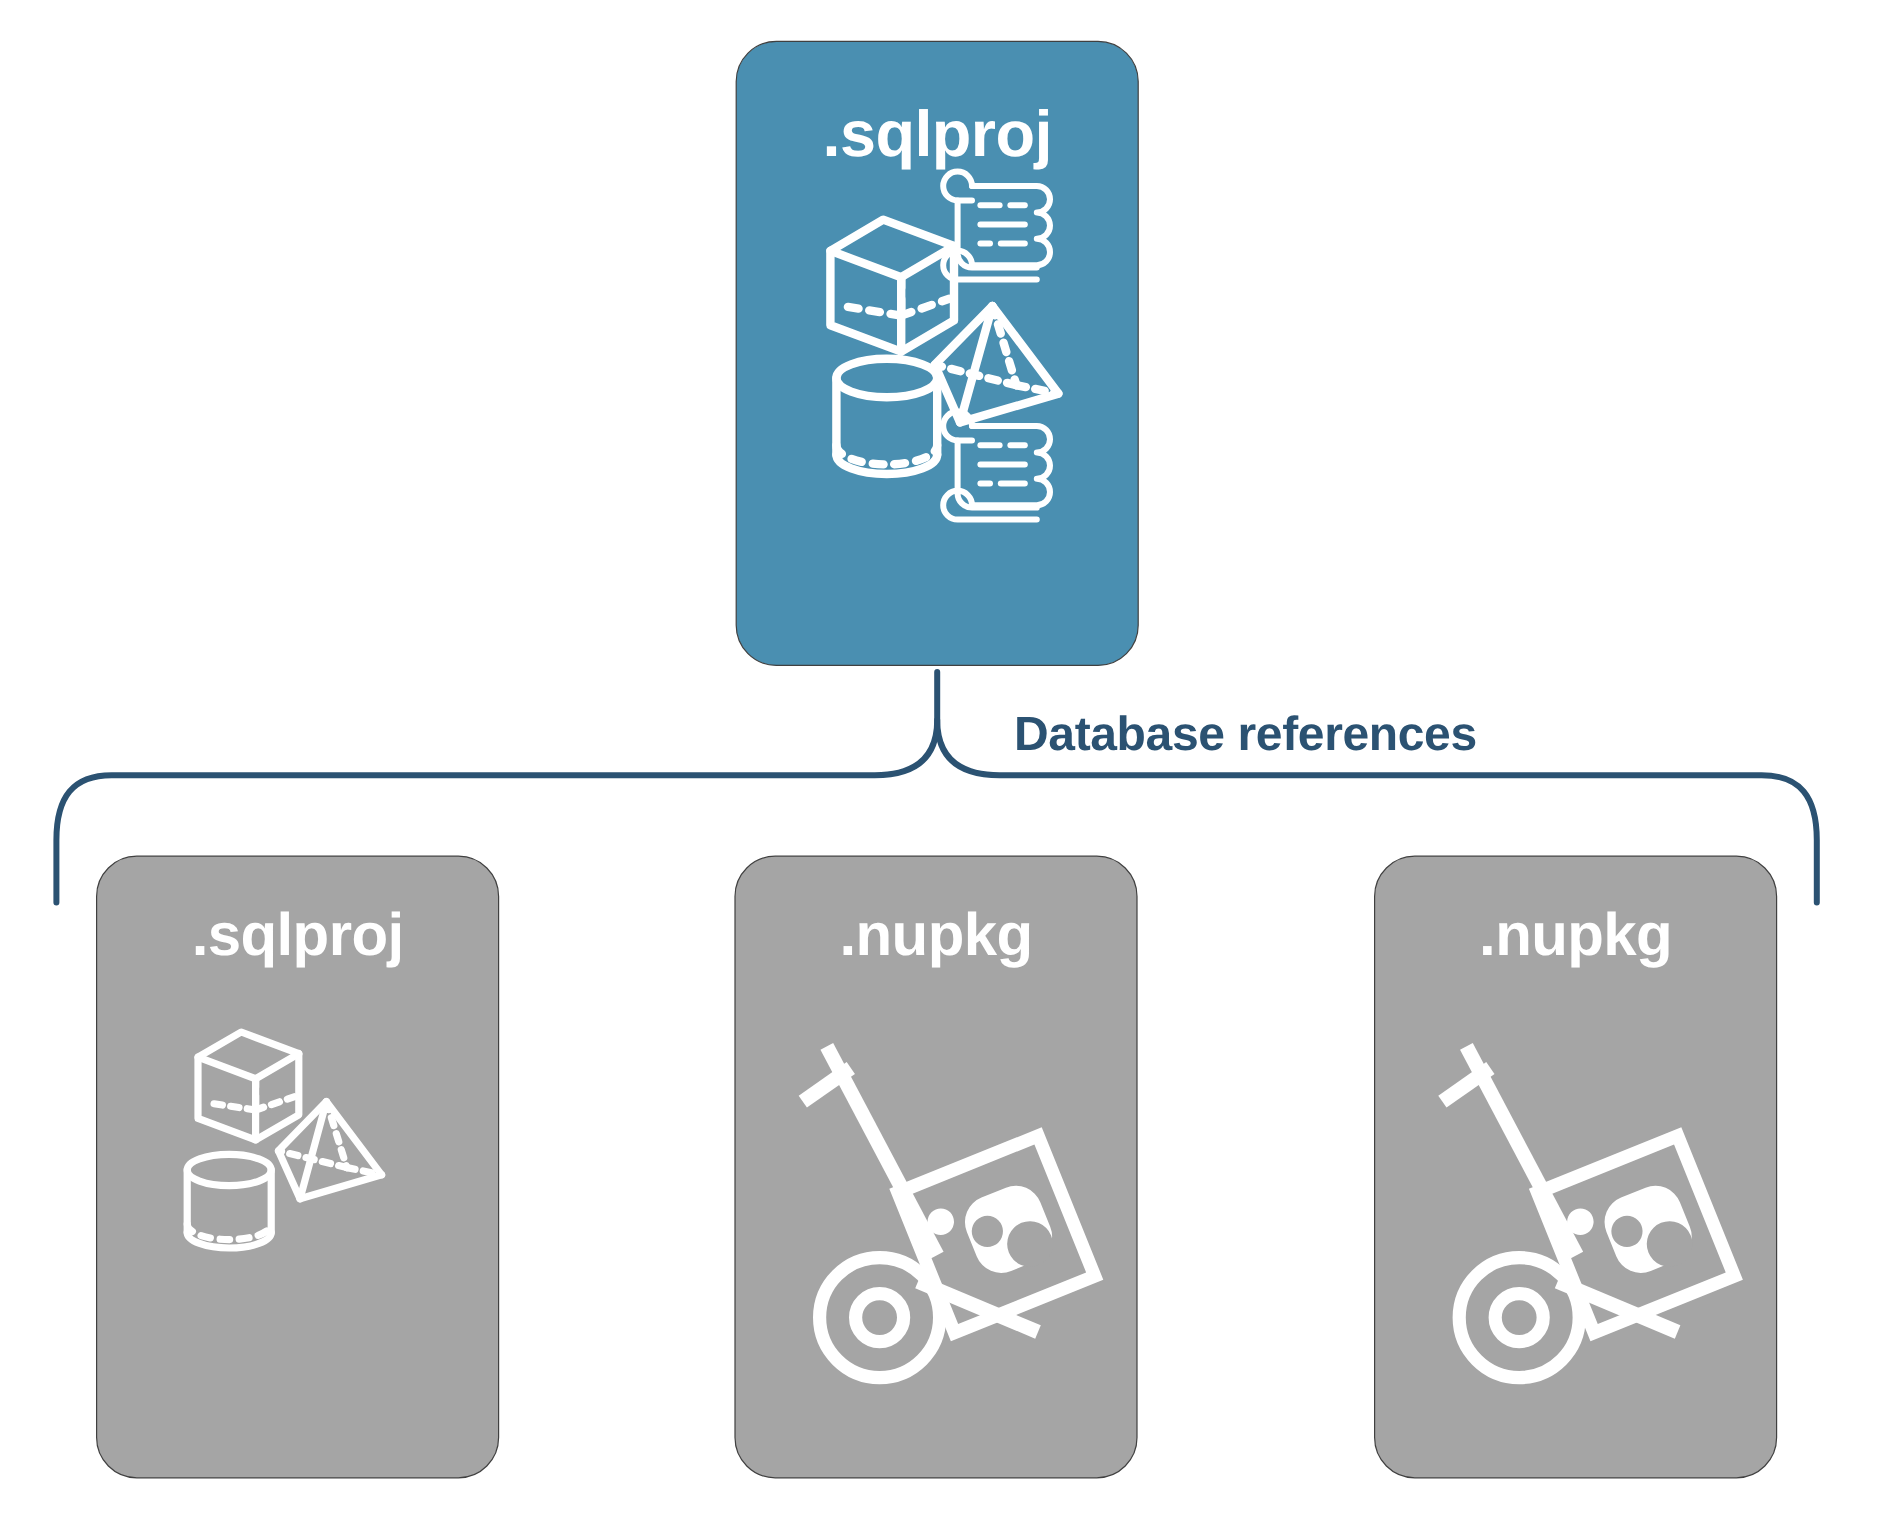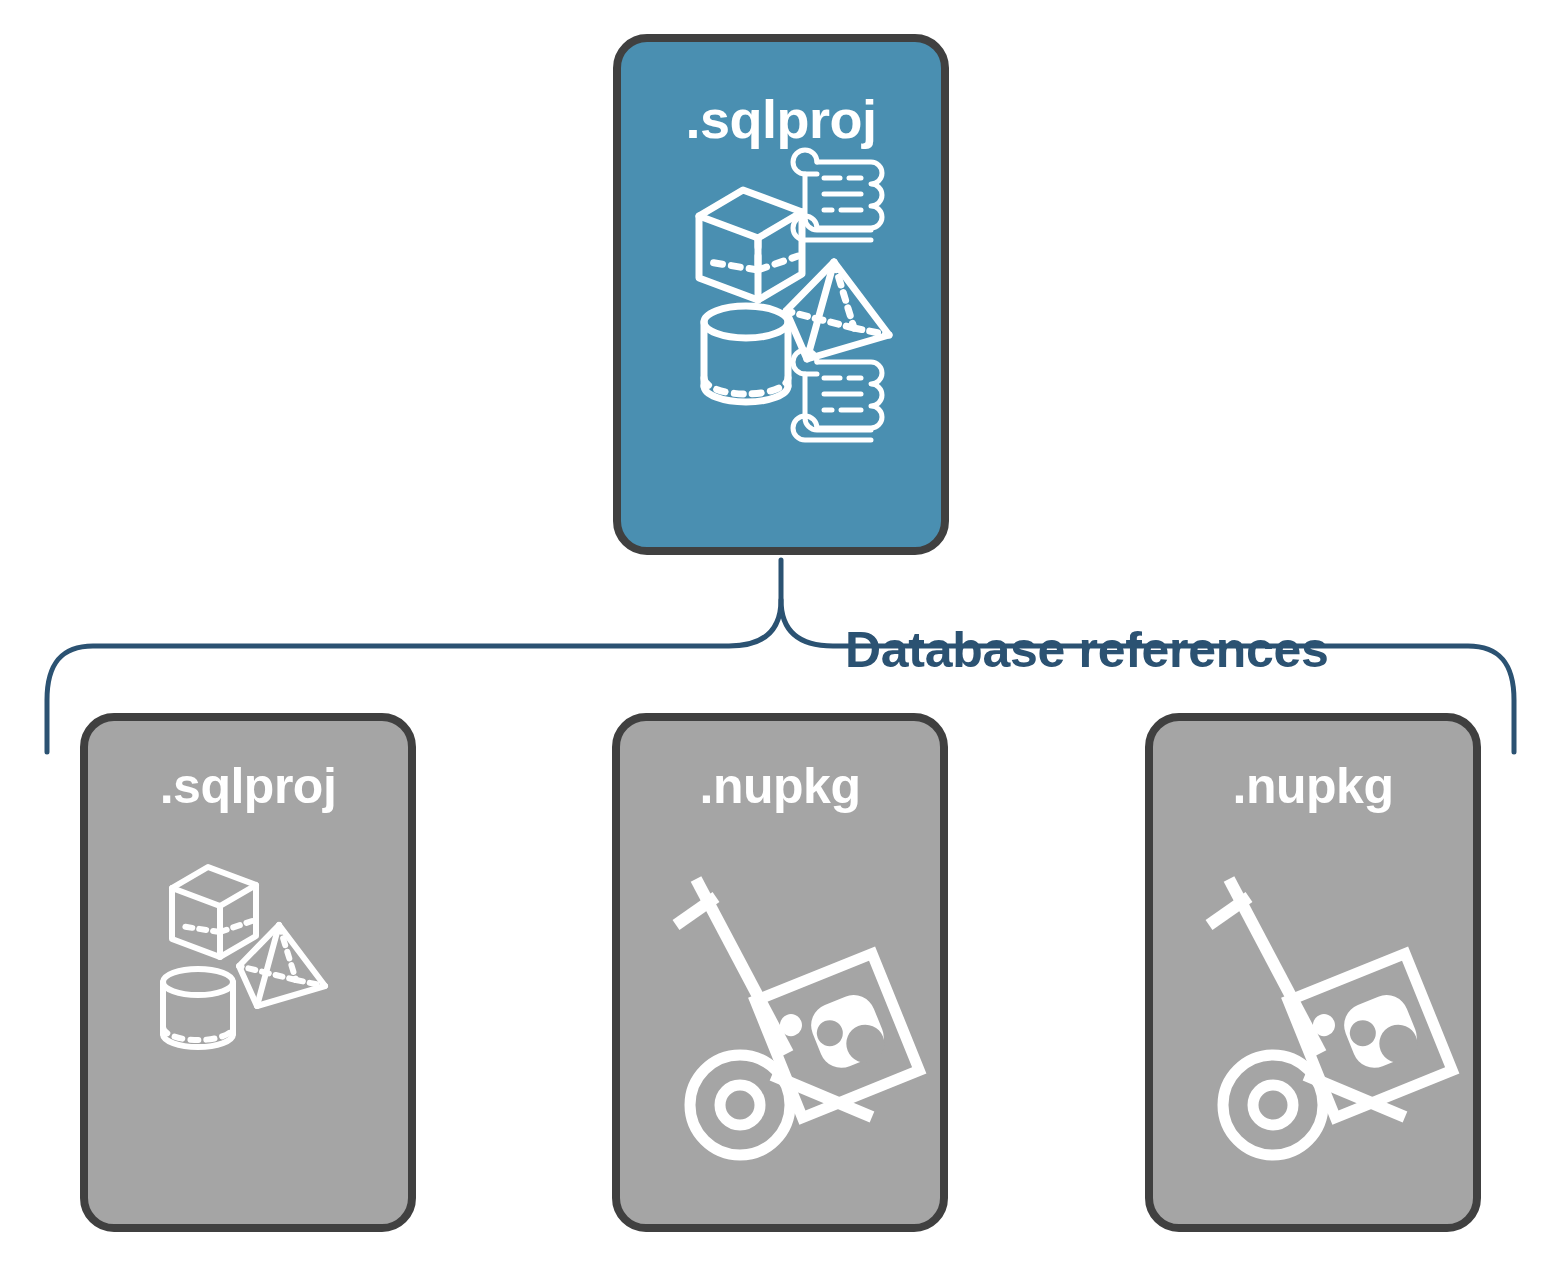--- a/index.html
+++ b/index.html
@@ -12,21 +12,21 @@
   }
   #canvas {
     position: relative;
     width: 1566px;
     height: 1274px;
     background: #ffffff;
     overflow: hidden;
   }
   .node {
     position: absolute;
-    border: 8px solid #404040;
+    border: 1px solid #404040;
     border-radius: 34px;
     box-sizing: border-box;
     display: flex;
     flex-direction: column;
     align-items: center;
   }
   .node.primary { background: #4A8FB1; }
   .node.secondary { background: #A5A5A5; }
   .node-title {
     color: #ffffff;
@@ -64,26 +64,25 @@
     position: absolute;
     left: 0; top: 0;
     width: 1566px;
     height: 1274px;
     pointer-events: none;
   }
   #edge-label {
     position: absolute;
     left: 845px;
     top: 590px;
-    font-size: 50px;
+    font-size: 40px;
     font-weight: bold;
     color: #2B5272;
     white-space: nowrap;
     letter-spacing: -0.3px;
-    margin-top: 31px;
   }
 </style>
 </head>
 <body>
 
 <div id="canvas">
 
   <div class="node primary" id="node-root">
     <div class="node-title">.sqlproj</div>
     <div class="node-art">

